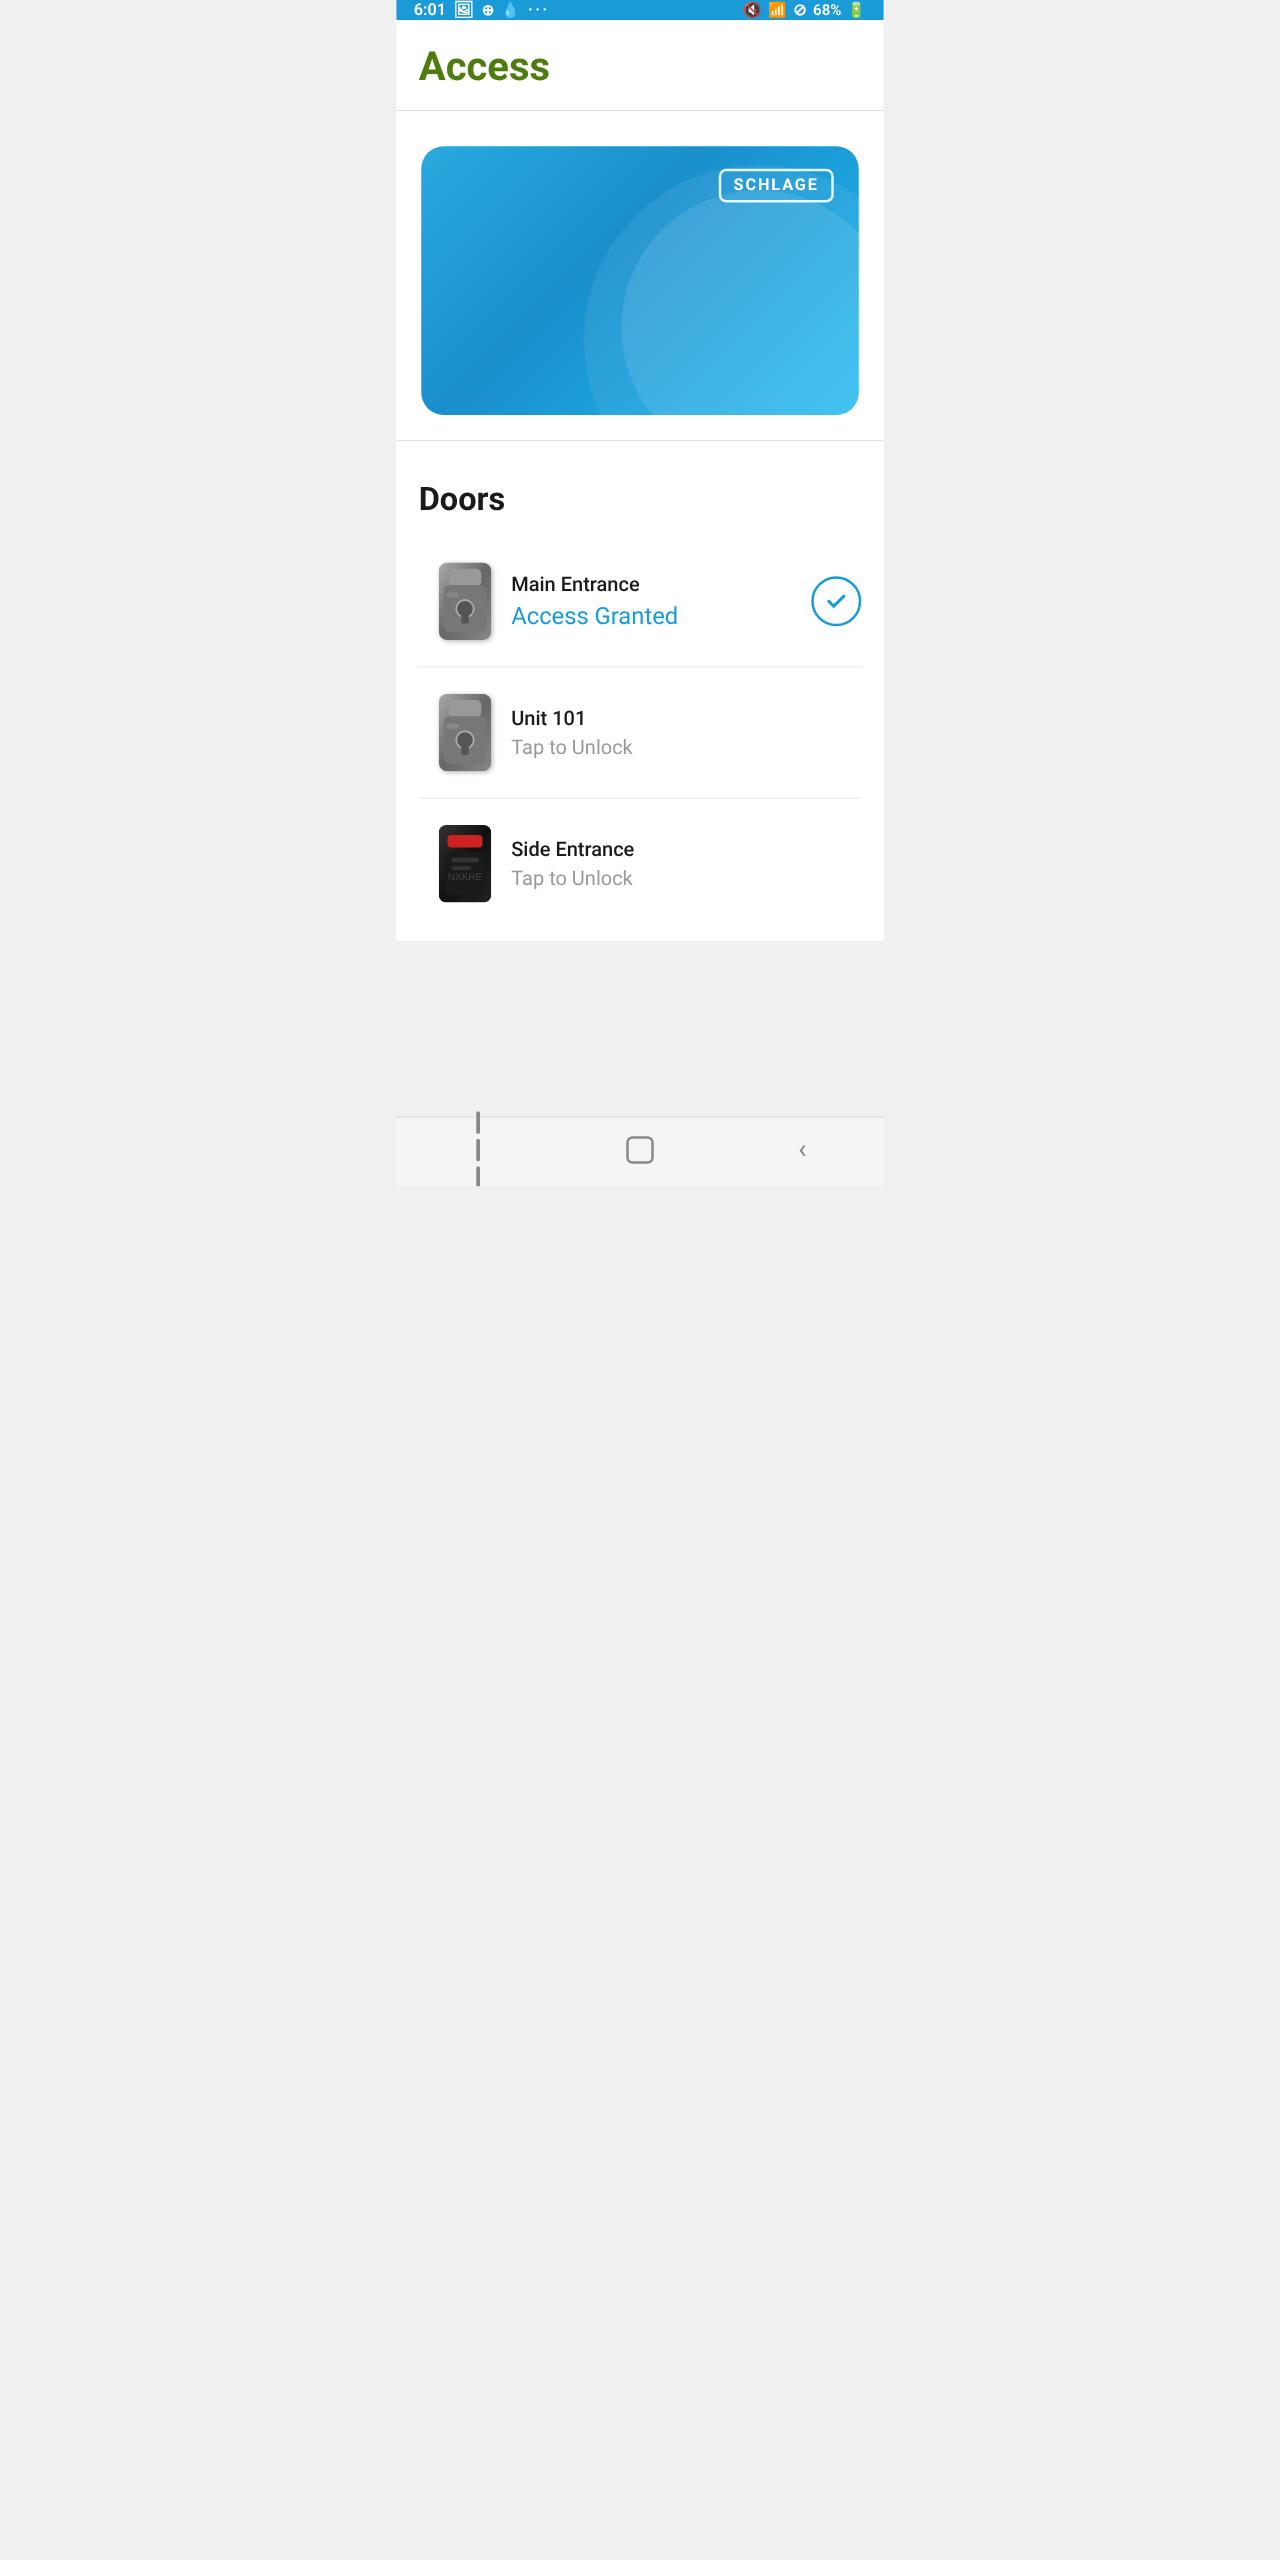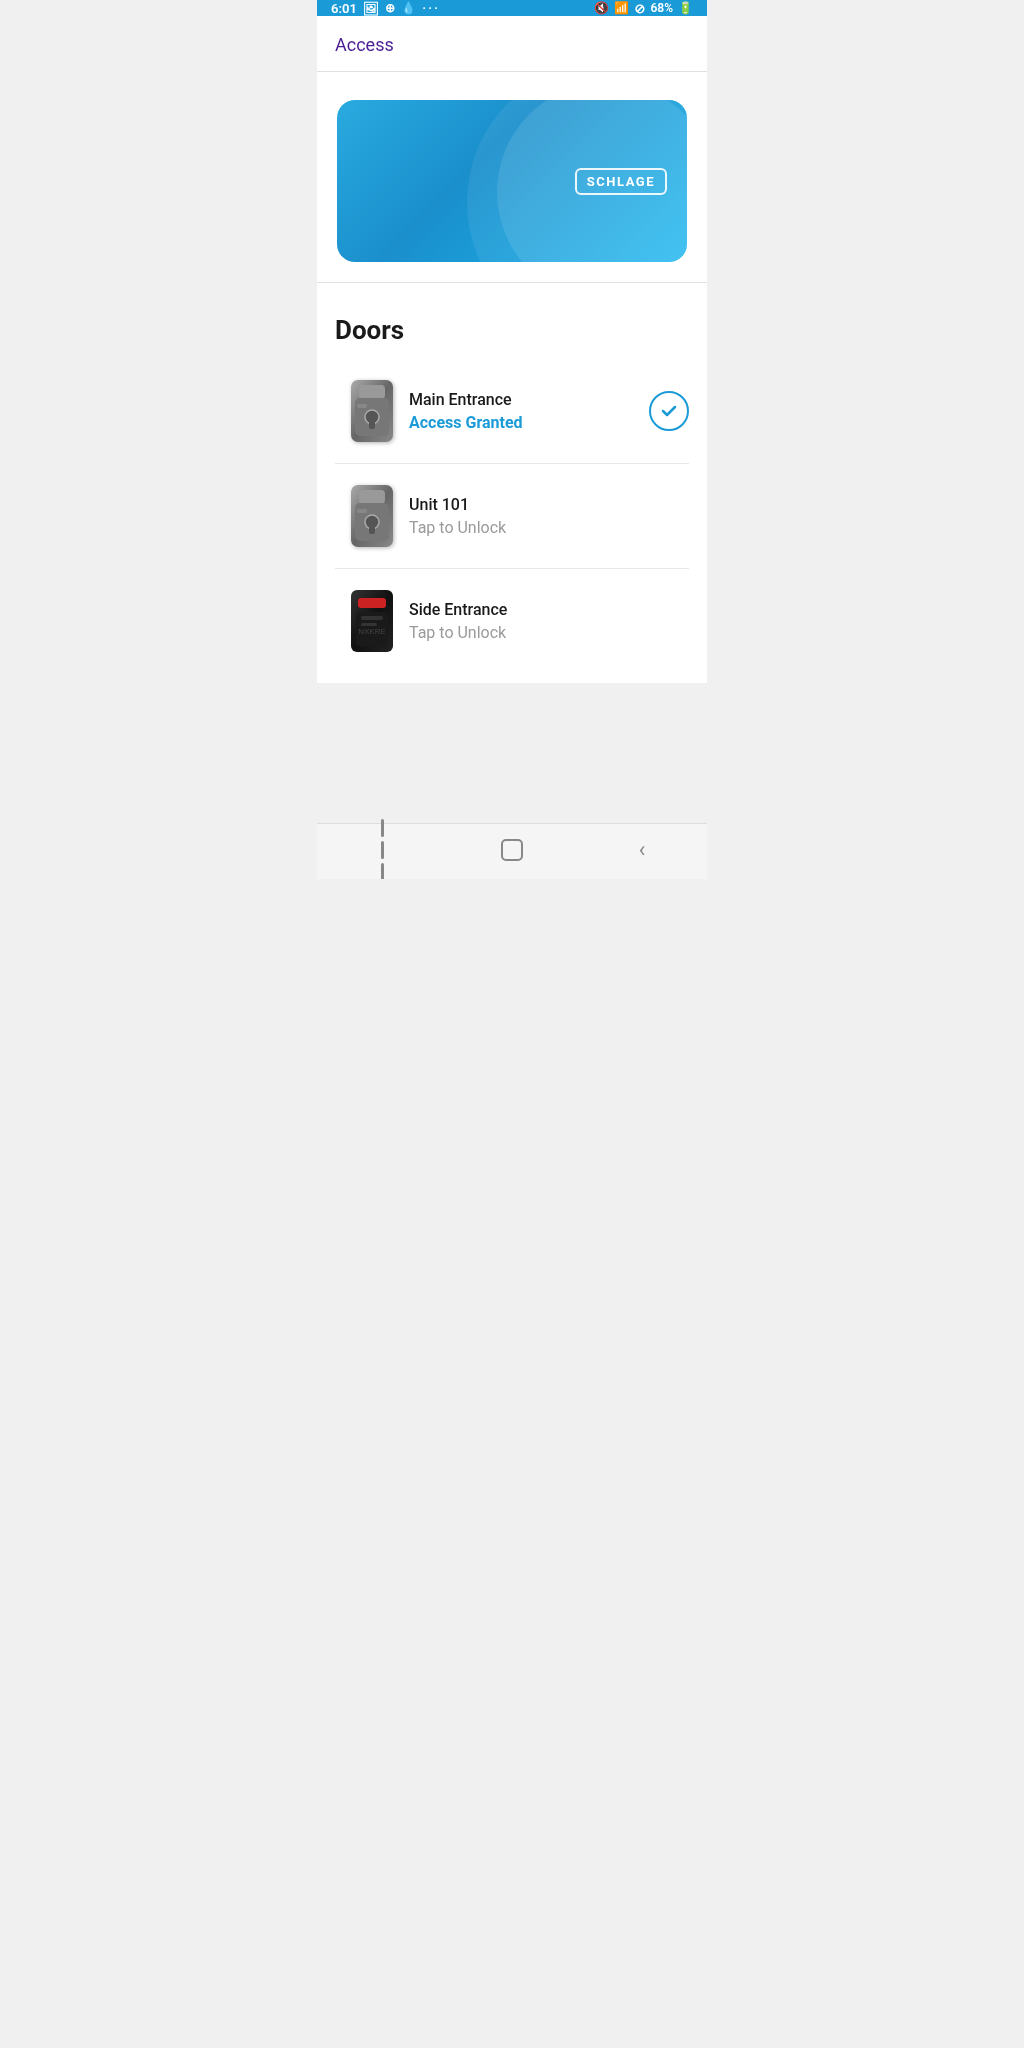--- a/index.html
+++ b/index.html
@@ -43,46 +43,46 @@
     }
 
     
     .header {
       background: white;
       padding: 18px 18px 16px 18px;
       border-bottom: 1px solid #e0e0e0;
     }
 
     .header-title {
-      font-size: 18px;
-      font-weight: normal;
-      color: #4c1d95;
+      font-size: 32px;
+      font-weight: bold;
+      color: #4d7c0f;
     }
 
     
     .main-content {
       background: white;
       flex: 1;
     }
 
     
     .card-section {
       padding: 28px 20px 20px 20px;
       background: white;
     }
 
     .access-card {
       width: 100%;
-      height: 162px;
+      height: 215px;
       border-radius: 18px;
       background: linear-gradient(135deg, #29aadf 0%, #1a8fcc 40%, #1db8f0 100%);
       position: relative;
       overflow: hidden;
       display: flex;
-      align-items: center;
+      align-items: flex-start;
       justify-content: flex-end;
       padding: 18px 20px;
     }
 
     .access-card::before {
       content: '';
       position: absolute;
       right: -30px;
       bottom: -40px;
       width: 220px;
@@ -165,23 +165,23 @@
     }
 
     .door-name {
       font-size: 16px;
       font-weight: 500;
       color: #1a1a1a;
       margin-bottom: 4px;
     }
 
     .door-status-granted {
-      font-size: 16px;
+      font-size: 19px;
       color: #1a9bd8;
-      font-weight: 700;
+      font-weight: 400;
     }
 
     .door-status-tap {
       font-size: 16px;
       color: #9a9a9a;
       font-weight: 400;
     }
 
     .door-check {
       width: 40px;

